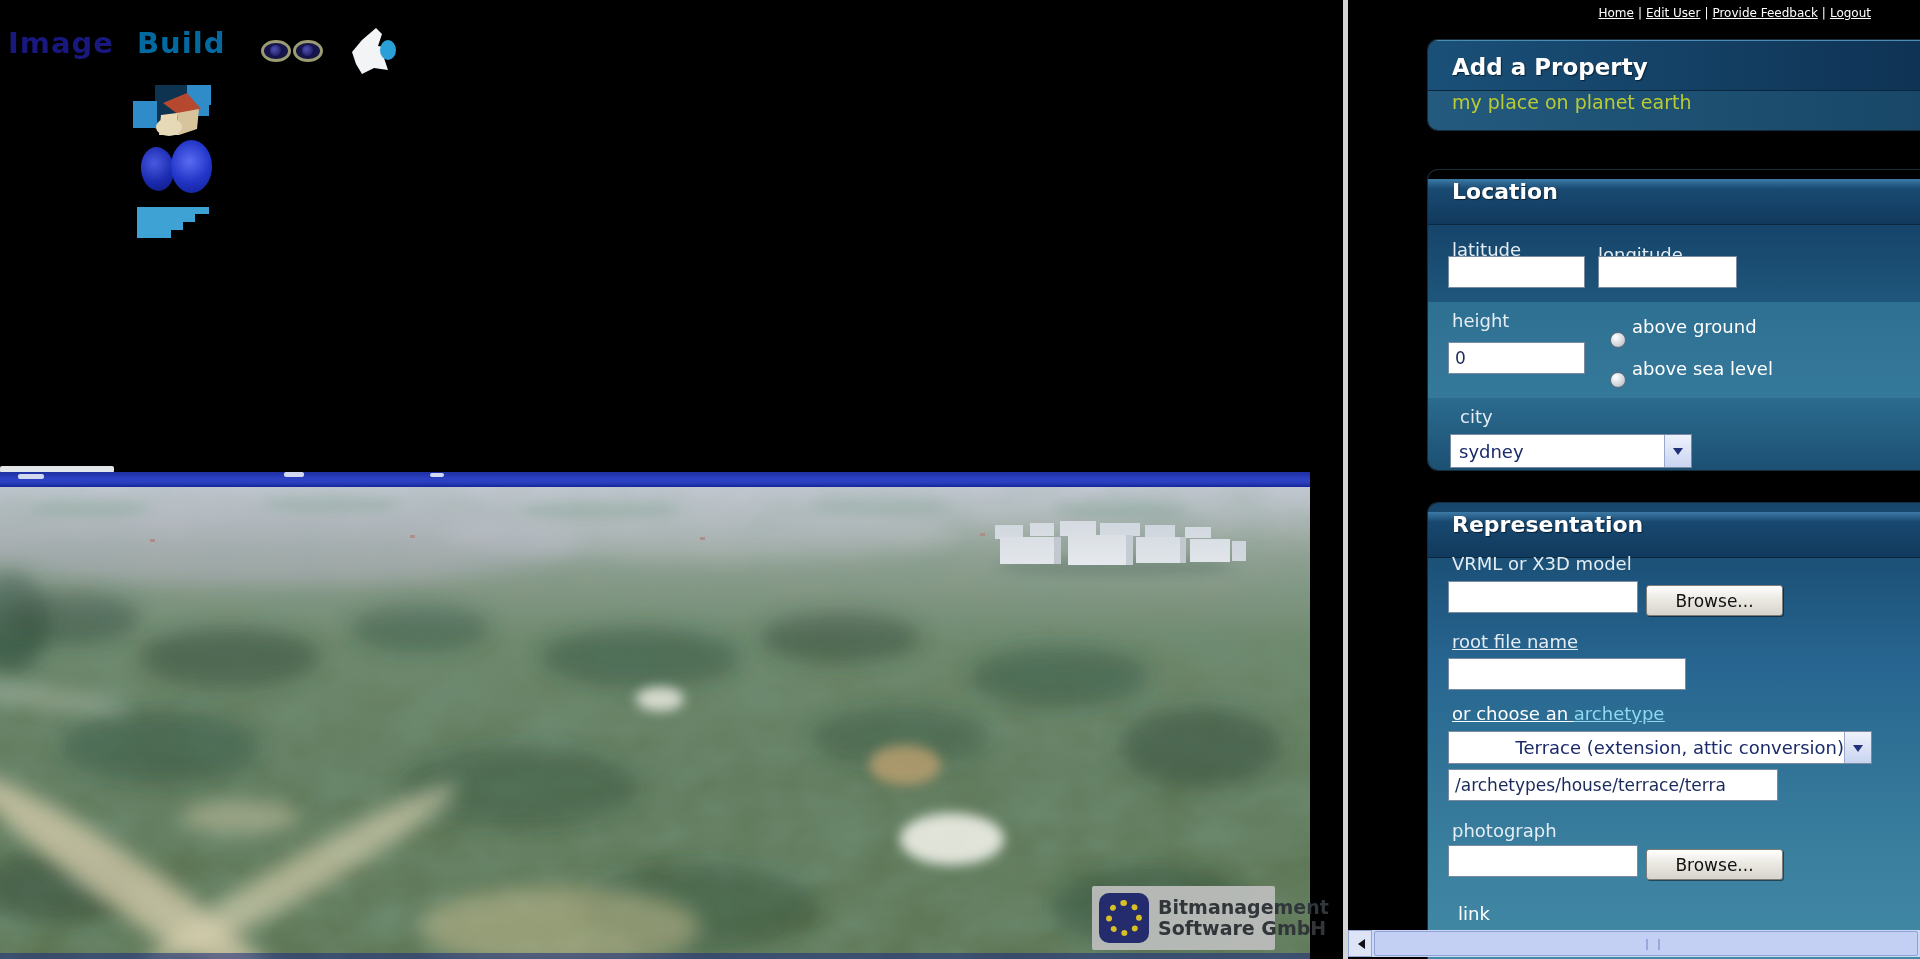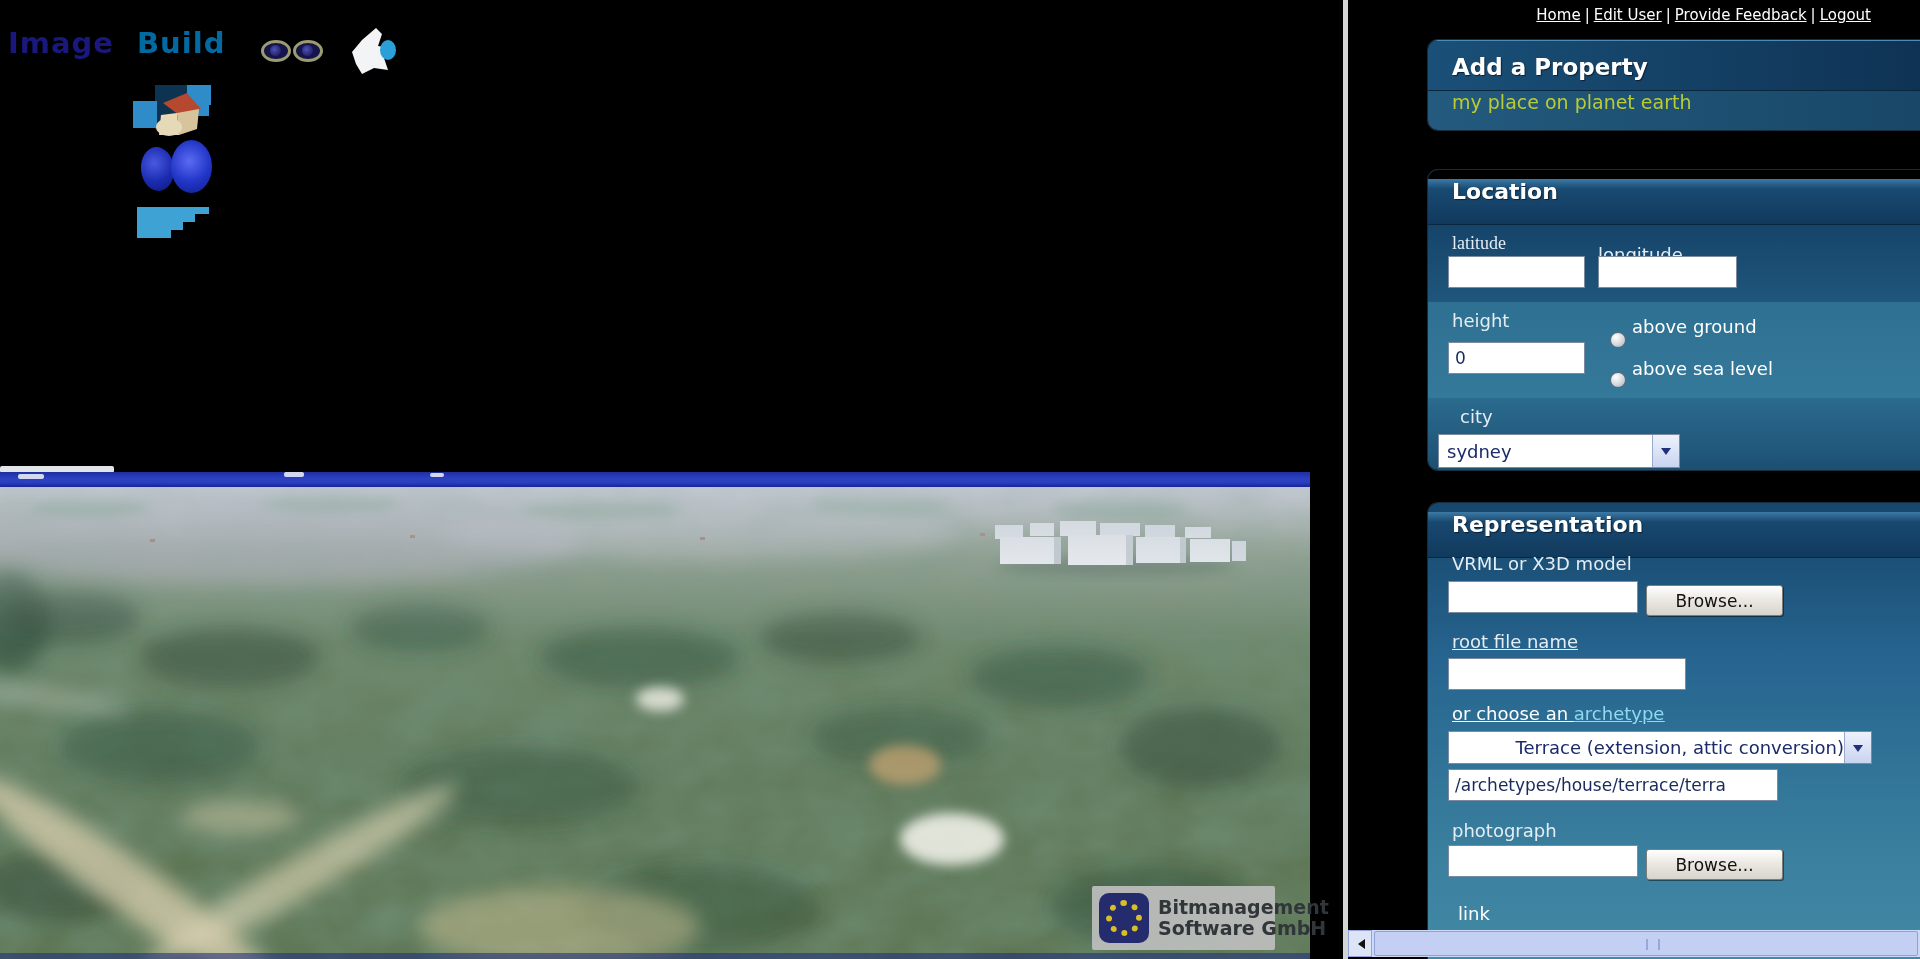--- a/index.html
+++ b/index.html
@@ -36,21 +36,21 @@
         display:flex;align-items:center;gap:9px;padding:0 7px;box-sizing:border-box;border-radius:2px;}
   #logo-mark{width:50px;height:50px;border-radius:10px;background:#252c6d;position:relative;flex:0 0 auto;}
   #logo-mark::after{content:"";position:absolute;left:7px;top:7px;width:24px;height:24px;
         border:6px dotted #d8bf25;border-radius:50%;}
   .logo-text{font-size:19px;font-weight:700;color:#31363a;line-height:1.12;}
 
   
   #divider{left:1343px;top:0;width:5px;height:959px;background:#d2d4d6;}
 
   
-  #nav{right:46px;top:6px;font-size:15px;color:#fff;white-space:nowrap;margin-left:23px;}
+  #nav{right:46px;top:6px;font-size:12px;color:#fff;white-space:nowrap;margin-left:23px;}
   #nav a{color:#fff;text-decoration:underline;margin:0 3px;cursor:pointer;}
   #nav .pipe{color:#fff;margin:0 1px;text-decoration:none;}
 
   .panel{position:absolute;left:1428px;width:551px;border-radius:10px;overflow:hidden;
          box-shadow:0 0 0 1px rgba(70,130,170,.35);}
   .panel-header{height:45px;background:linear-gradient(180deg,#3c7aa6 0,#194a72 22%,#11395c 100%);
          border-bottom:1px solid #0a2740;}
   .panel-header .ttl{margin:9px 0 0 24px;font-size:22px;font-weight:700;color:#fff;
          text-shadow:1px 1px 1px rgba(0,0,0,.55);}
   label,.flabel{font-size:18px;color:#e4edf4;}
@@ -257,36 +257,36 @@
       <div class="ttl">Add a Property</div>
     </div>
     <div id="add-sub">my place on planet earth</div>
   </div>
 
   <div id="panel-location" class="panel">
     <div class="panel-header">
       <div class="ttl">Location</div>
     </div>
     <div id="loc-row1" class="loc-row">
-      <span class="flabel abs" style="left:24px;top:8px;font-family:Liberation Serif, serif;">latitude</span>
+      <span class="flabel abs" style="left:24px;top:14px;">latitude</span>
       <span class="flabel abs" style="left:170px;top:19px;">longitude</span>
       <input class="tinput" style="left: 20px; top: 31px; width: 137px;" value="">
       <input class="tinput" style="left: 170px; top: 31px; width: 139px;" value="">
     </div>
     <div id="loc-row2" class="loc-row">
       <span class="flabel abs" style="left:24px;top:8px;">height</span>
       <input class="tinput" style="left: 20px; top: 40px; width: 137px;" value="0">
       <span class="radio" style="left:182px;top:30px;"></span>
       <span class="flabel abs" style="left:204px;top:14px;color:#fff;">above ground</span>
       <span class="radio" style="left:182px;top:70px;"></span>
       <span class="flabel abs" style="left:204px;top:56px;color:#fff;">above sea level</span>
     </div>
     <div id="loc-row3" class="loc-row">
       <span class="flabel abs" style="left:32px;top:8px;">city</span>
-      <div class="select" style="left:10px;top:36px;width:242px;height:34px;">
+      <div class="select" style="left:22px;top:36px;width:242px;height:34px;">
         <span class="stext">sydney</span>
         <span class="sbtn"></span>
       </div>
     </div>
   </div>
 
   <div id="panel-rep" class="panel">
     <div class="panel-header">
       <div class="ttl">Representation</div>
     </div>

